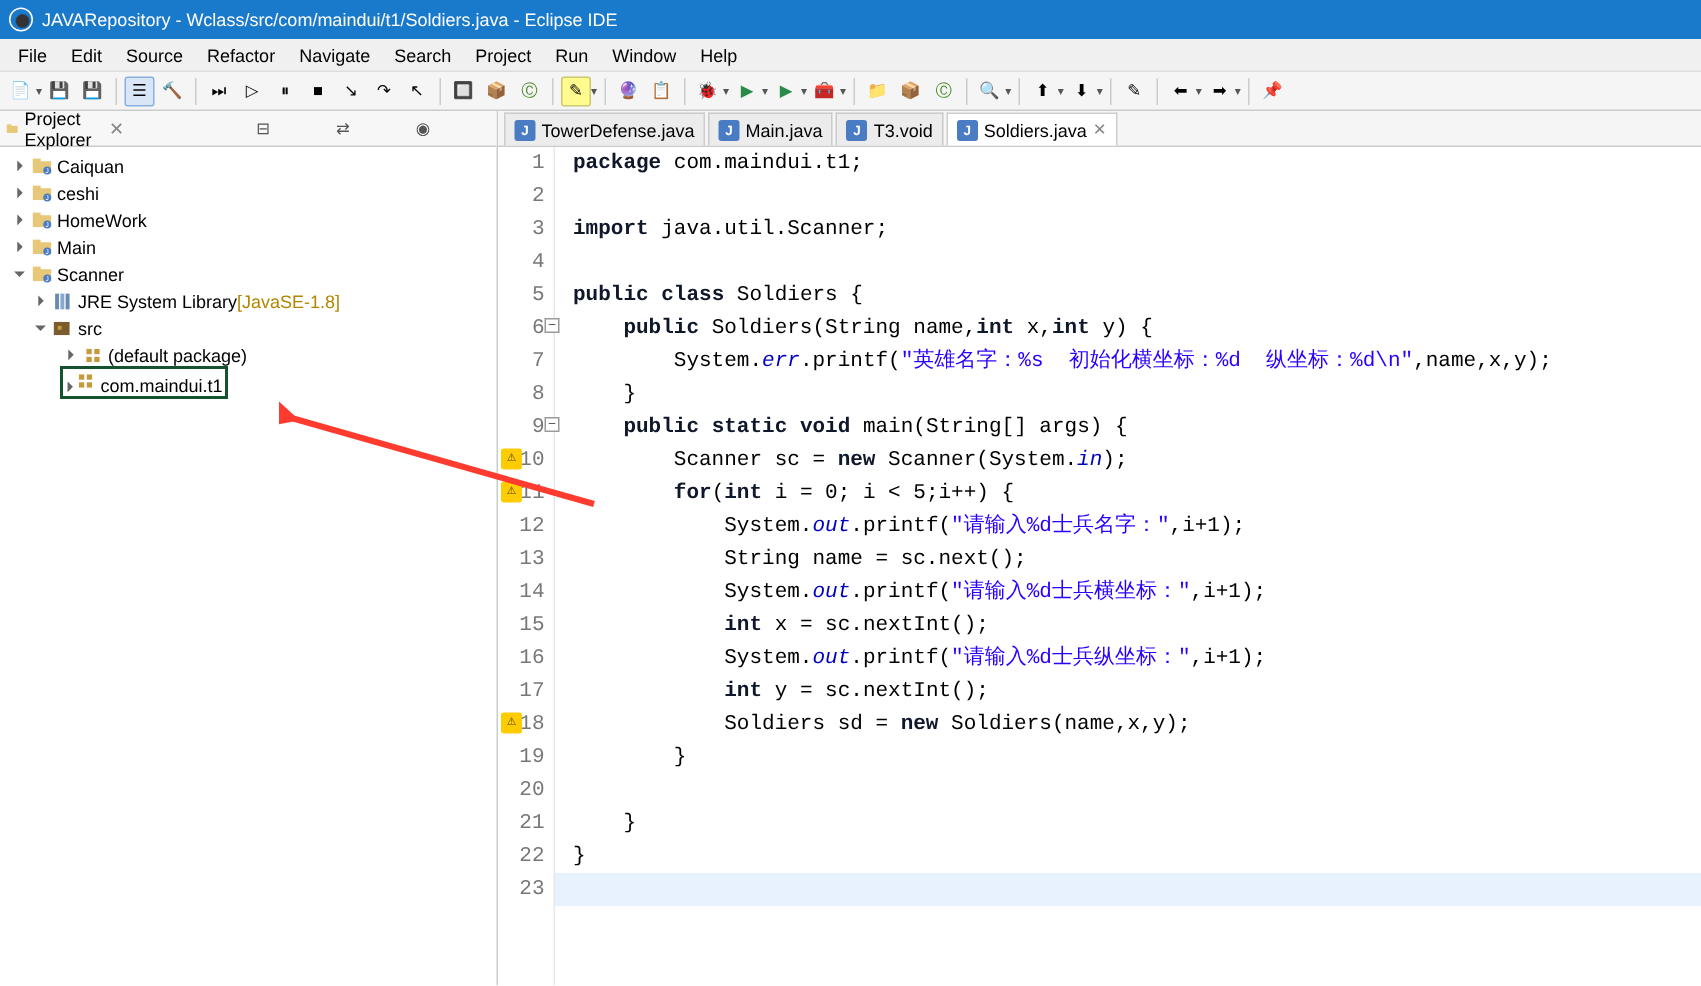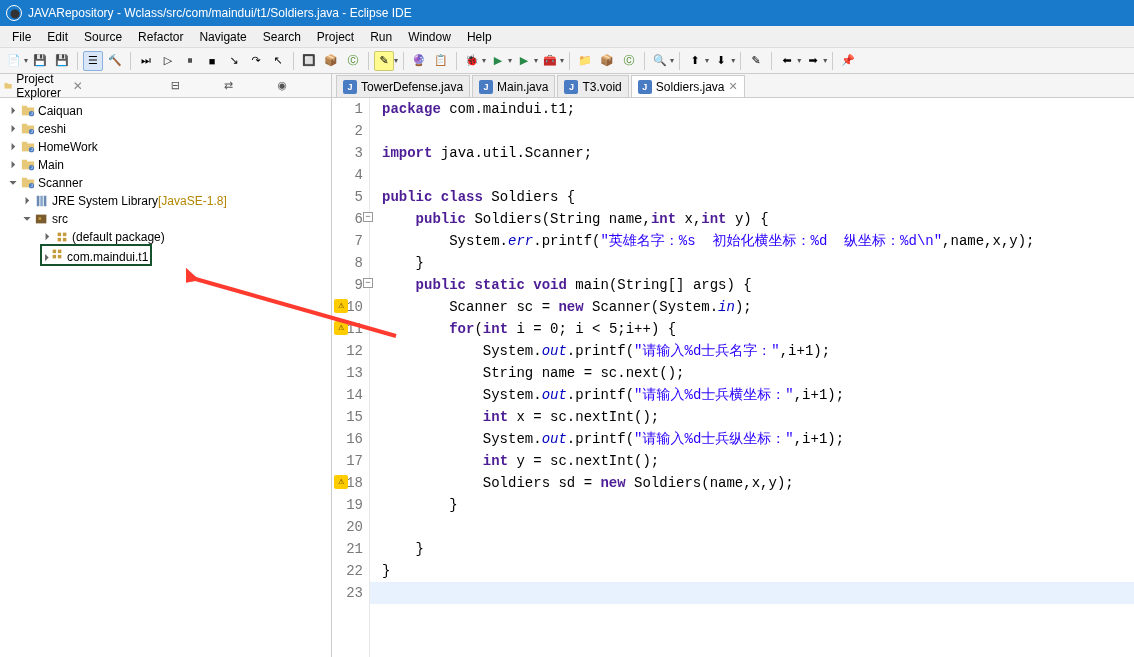--- a/index.html
+++ b/index.html
@@ -34,21 +34,21 @@
 .etab .close { color: #888; font-size: 11px; cursor: pointer; }
 .code-area { flex: 1; display: flex; font-family: Consolas, "Courier New", monospace; font-size: 14px; line-height: 22px; overflow: auto; }
 .gutter { width: 38px; text-align: right; padding-right: 6px; color: #787878; background: #fff; border-right: 1px solid #e8e8e8; user-select: none; position: relative; }
 .gutter .ln { height: 22px; position: relative; }
 .gutter .fold { position: absolute; right: -10px; top: 4px; width: 10px; height: 10px; border: 1px solid #999; background: #fff; font-size: 9px; line-height: 8px; text-align: center; color: #555; cursor: pointer; }
 .gutter .warn { position: absolute; left: 2px; top: 3px; width: 14px; height: 14px; background: #ffcc00; border-radius: 2px; font-size: 10px; color: #5a4500; text-align: center; line-height: 14px; }
 .code { flex: 1; padding-left: 12px; white-space: pre; position: relative; }
 .code .line { height: 22px; }
 .code .highlight-line { background: #e8f2fe; position: absolute; left: 0; right: 0; height: 22px; z-index: 0; }
 .code .line span { position: relative; z-index: 1; }
-.kw { color: #4c1d95; font-weight: bold; }
+.kw { color: #0f172a; font-weight: bold; }
 .str { color: #2a00ff; }
 .field { color: #0000c0; font-style: italic; }
 .annotation-arrow { position: absolute; left: 186px; top: 266px; pointer-events: none; z-index: 50; }
 .svg-proj-icon { width: 14px; height: 14px; }
 .pkg-icon { fill: #c49a3a; }
 .folder-icon { fill: #e6c878; }
 .src-icon { fill: #7a5c2e; }
 </style>
 </head>
 <body>

